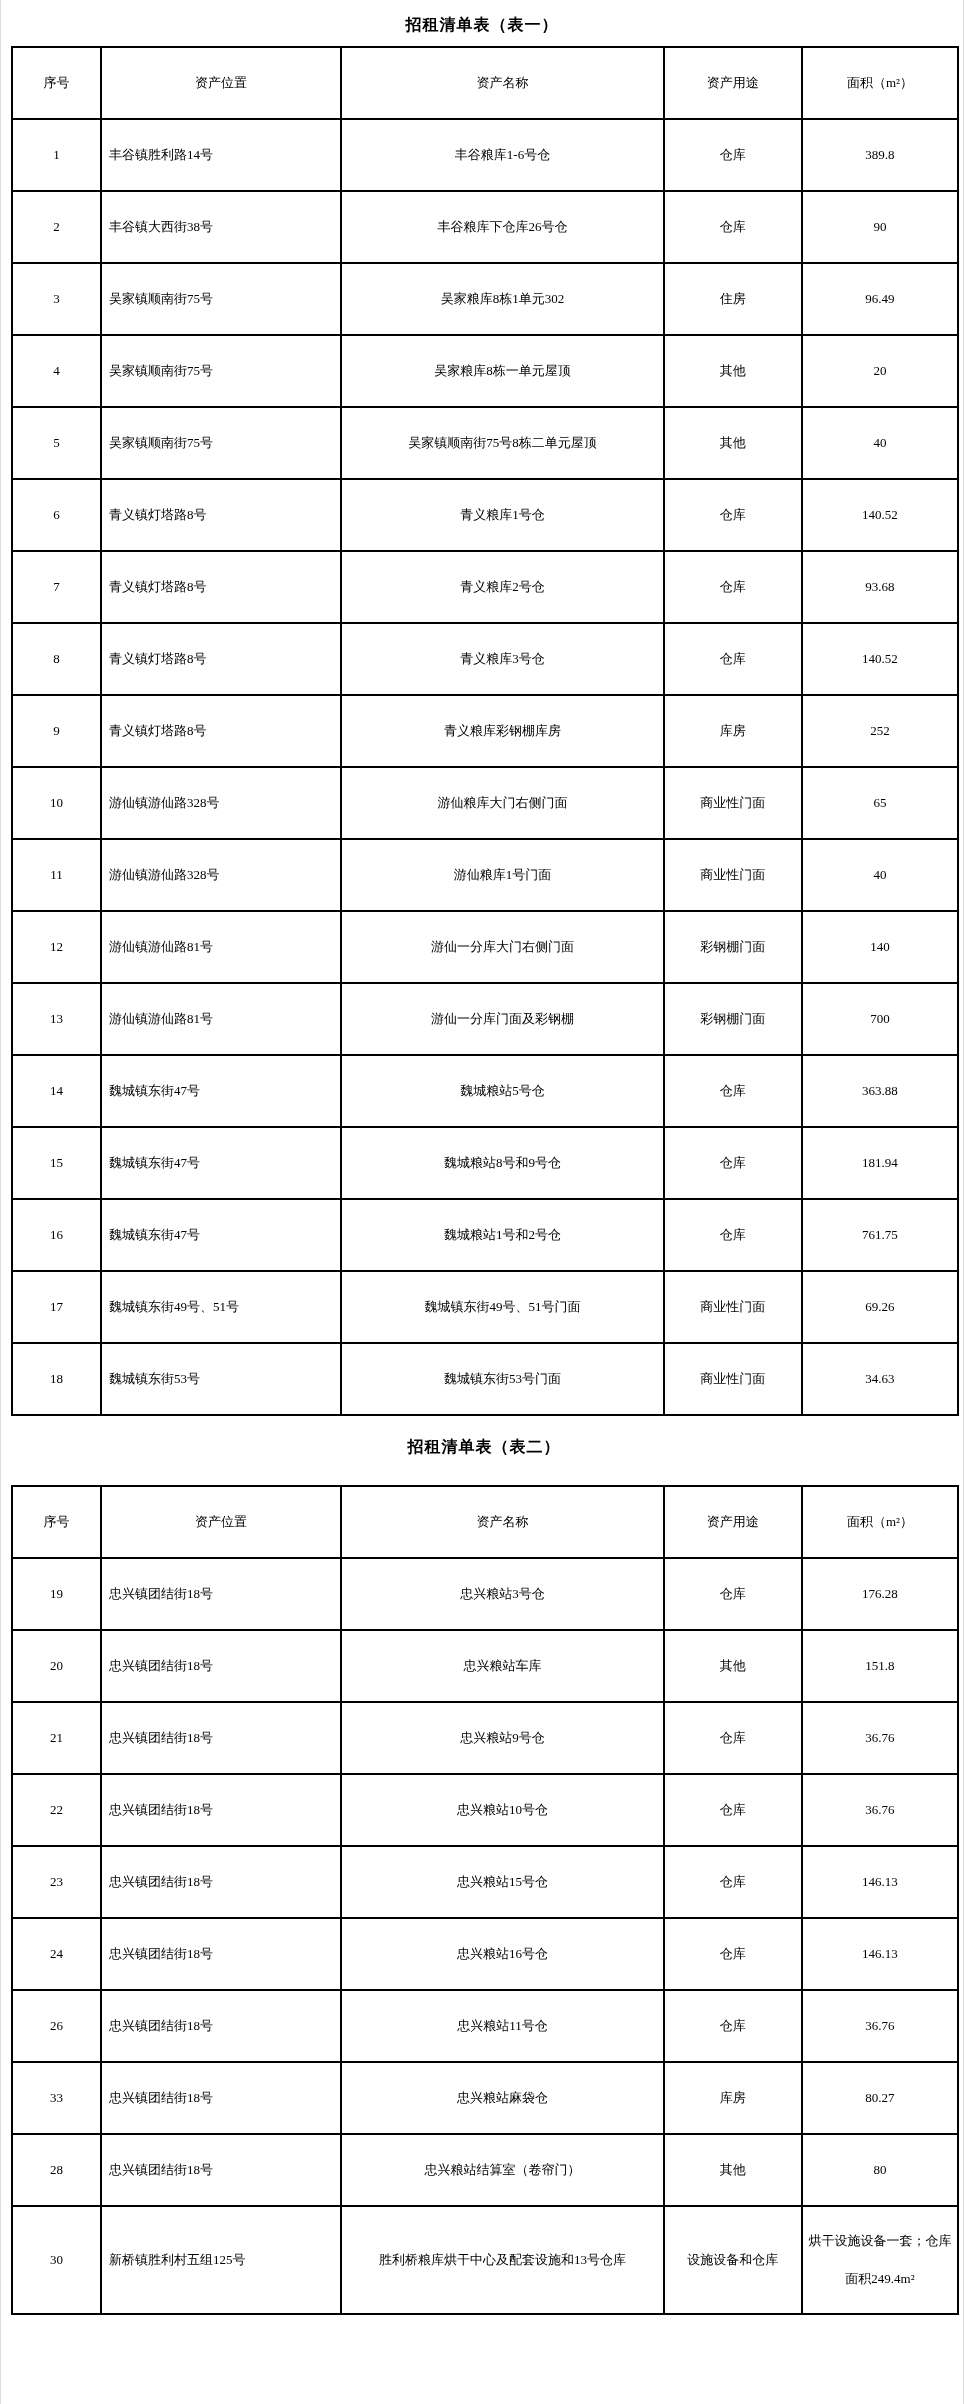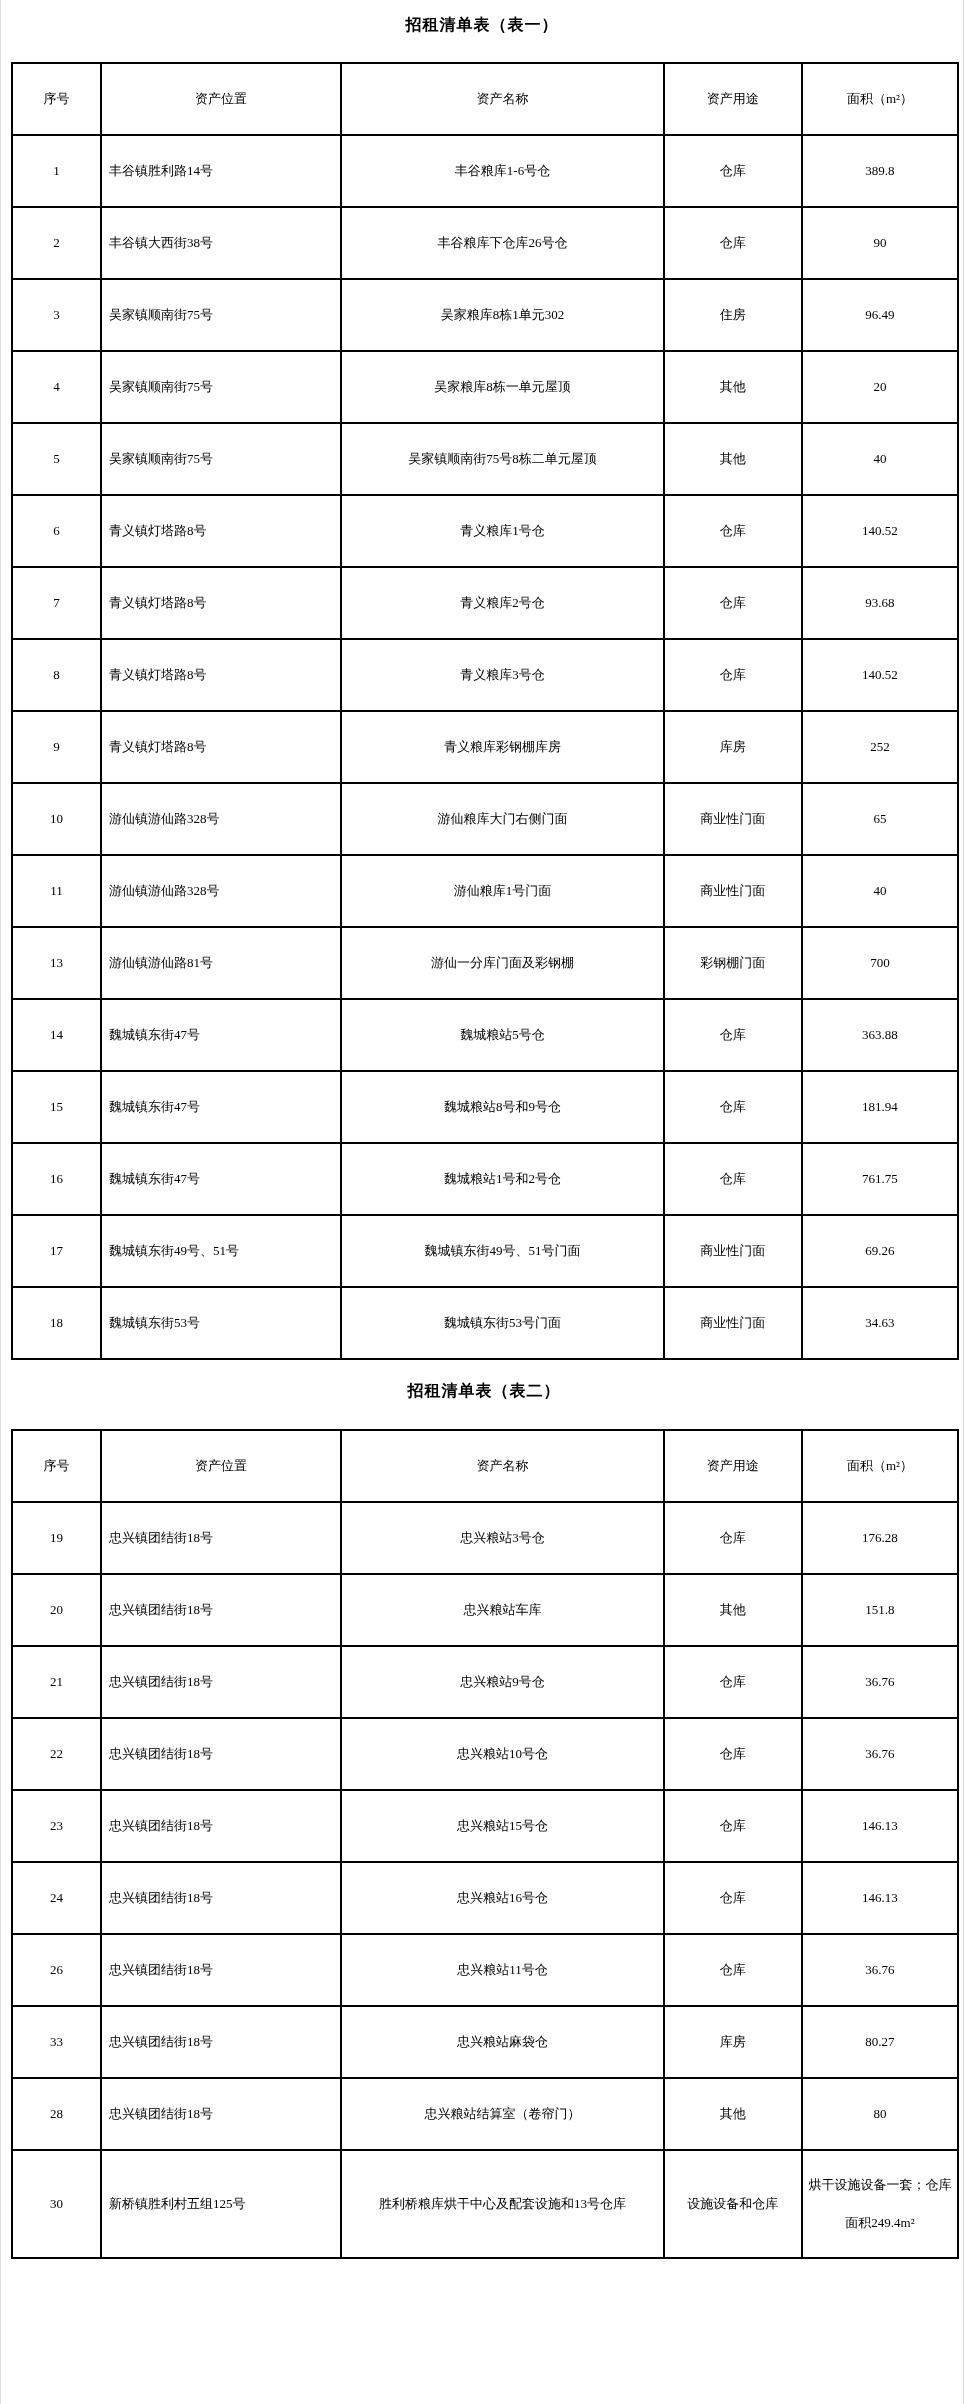--- a/index.html
+++ b/index.html
@@ -15,21 +15,21 @@
     box-sizing: border-box;
     border-left: 1px solid #dcdcdc;
     border-right: 1px solid #dcdcdc;
     background: #ffffff;
   }
   .table-title {
     font-size: 16px;
     font-weight: bold;
     text-align: center;
     margin: 0;
-    padding: 15px 0 26px 0;
+    padding: 15px 0 10px 0;
     letter-spacing: 1px;
   }
   .table-title.second {
     padding: 21px 0 27px 4px;
   }
   table.rental {
     border-collapse: collapse;
     table-layout: fixed;
     width: 948px;
     margin-left: 10px;
@@ -154,20 +154,27 @@
           <td class="c4">65</td>
         </tr>
         <tr>
           <td class="c0">11</td>
           <td class="c1">游仙镇游仙路328号</td>
           <td class="c2">游仙粮库1号门面</td>
           <td class="c3">商业性门面</td>
           <td class="c4">40</td>
         </tr>
         <tr>
+          <td class="c0">12</td>
+          <td class="c1">游仙镇游仙路81号</td>
+          <td class="c2">游仙一分库大门右侧门面</td>
+          <td class="c3">彩钢棚门面</td>
+          <td class="c4">140</td>
+        </tr>
+        <tr>
           <td class="c0">13</td>
           <td class="c1">游仙镇游仙路81号</td>
           <td class="c2">游仙一分库门面及彩钢棚</td>
           <td class="c3">彩钢棚门面</td>
           <td class="c4">700</td>
         </tr>
         <tr>
           <td class="c0">14</td>
           <td class="c1">魏城镇东街47号</td>
           <td class="c2">魏城粮站5号仓</td>

